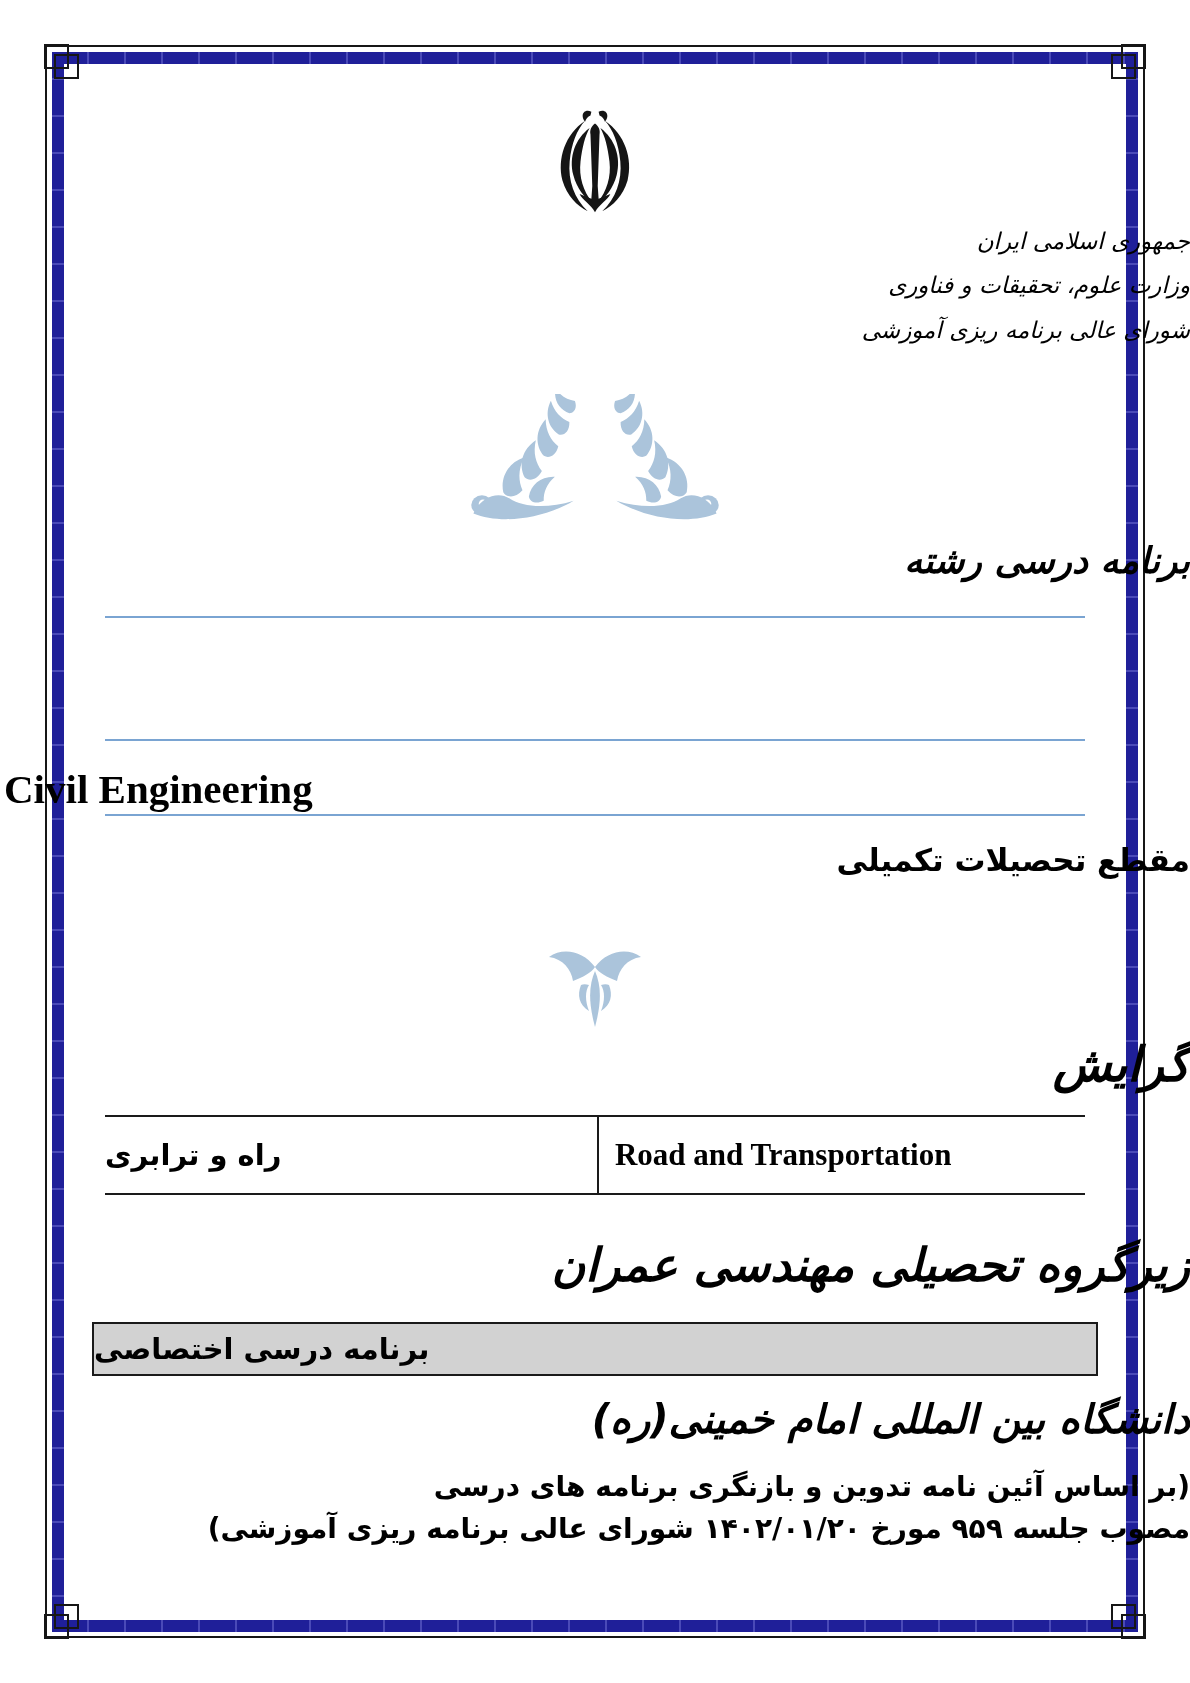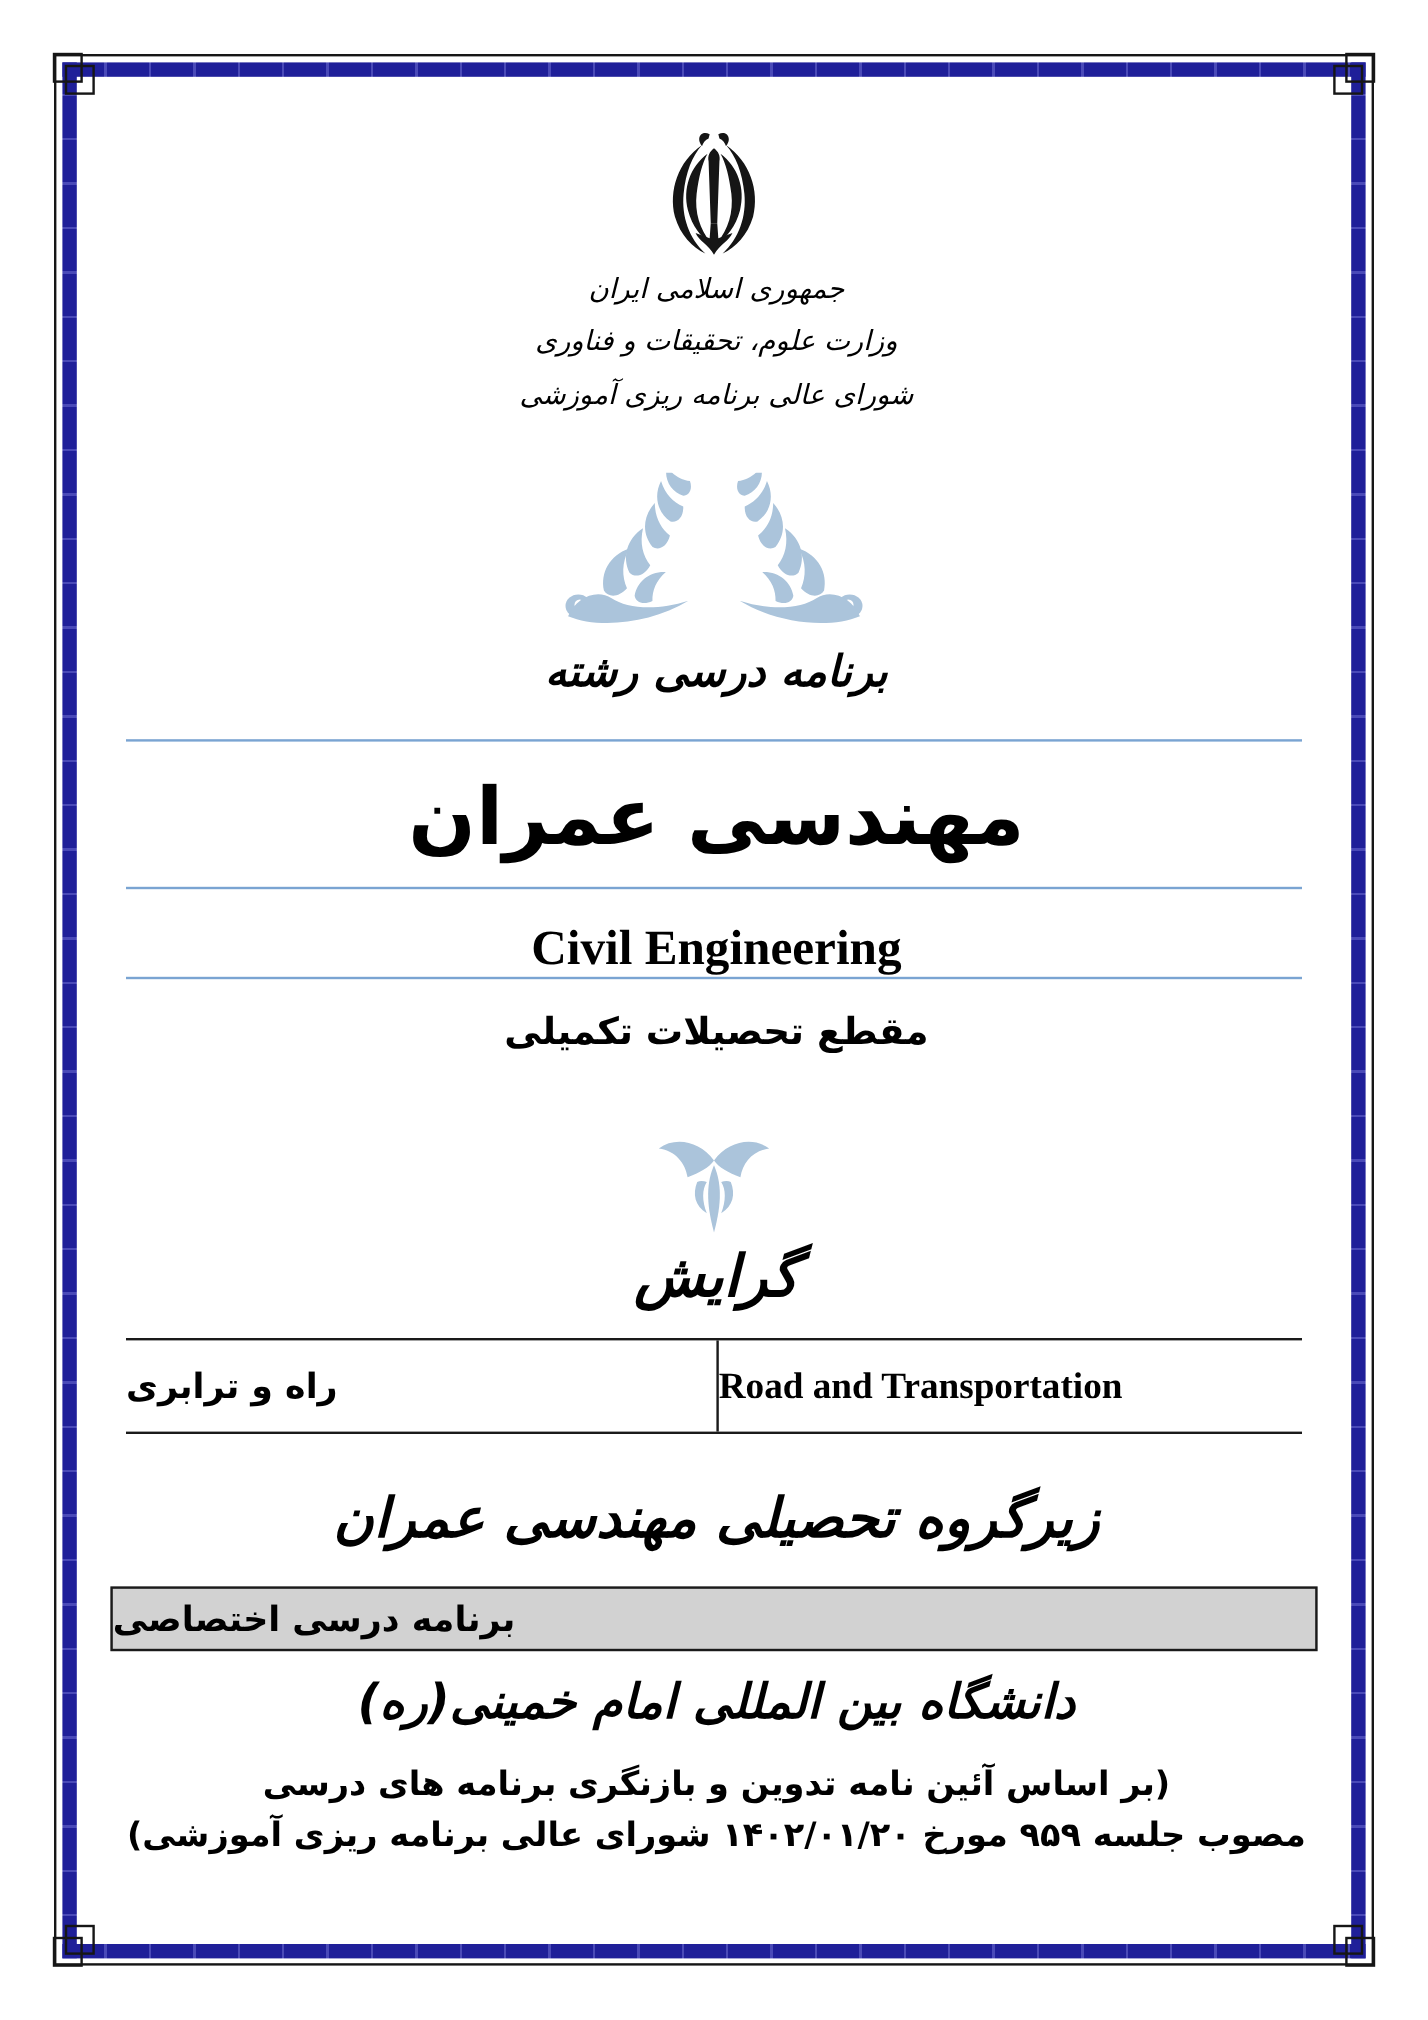--- a/index.html
+++ b/index.html
@@ -31,21 +31,21 @@
     position:absolute;width:25px;height:25px;
     border:2.5px solid #161616;background:transparent;
     box-sizing:border-box;pointer-events:none;
   }
   
   .rule-blue{
     position:absolute;left:105px;width:980px;height:2px;
     background:#7aa4d2;
   }
   
-  .txt{position:absolute;left:4px;right:0;text-align:center;}
+  .txt{position:absolute;left:4px;right:0;}
   .calli{font-style:italic;font-weight:700;}
   .fa{direction:rtl;}
   .header-line{font-size:23px;font-style:italic;font-weight:500;}
   .program-label{top:540px;font-size:36px;}
   .title-fa{top:645px;font-size:66px;font-weight:800;line-height:72px;}
   .title-en{top:765px;font-size:41px;font-family:"Liberation Serif",serif;font-weight:700;}
   .level-line{font-size:31px;font-weight:800;}
   .orientation-heading{top:1036px;font-size:48px;}
   .subgroup-title{top:1238px;font-size:46px;}
   .university-name{top:1396px;font-size:40px;}
@@ -57,21 +57,21 @@
     display:flex;direction:ltr;box-sizing:border-box;
   }
   .orient-cell-fa{
     flex:0 0 50.4%;display:flex;align-items:center;justify-content:flex-end;
     padding-right:14px;box-sizing:border-box;
     border-right:2px solid #1a1a1a;
     direction:rtl;font-size:29px;font-weight:800;
   }
   .orient-cell-en{
     flex:1;display:flex;align-items:center;justify-content:flex-start;
-    box-sizing:border-box;
+    padding-left:16px;box-sizing:border-box;
     font-family:"Liberation Serif",serif;font-size:31px;font-weight:700;
   }
   
   .banner{
     position:absolute;left:92px;right:92px;top:1322px;height:54px;
     background:#d2d2d2;border:2px solid #1a1a1a;box-sizing:border-box;
     display:flex;align-items:center;justify-content:flex-end;
     font-size:29px;font-weight:800;direction:rtl;
   }
   
@@ -135,21 +135,20 @@
         <use href="#leaf" transform="translate(58,96) rotate(10) scale(0.8)"></use>
       </g>
       <use href="#fl" transform="translate(240,0) scale(-1,1)"></use>
     </svg>
   </div>
 
   <div class="txt fa calli program-label">برنامه درسی رشته</div>
 
   <div class="rule-blue" style="top:616px;"></div>
 
-  <div class="txt fa title-fa">مهندسی عمران</div>
 
   <div class="rule-blue" style="top:739px;"></div>
 
   <div class="txt title-en">Civil Engineering</div>
 
   <div class="rule-blue" style="top:814px;"></div>
 
   <div class="txt fa level-line" style="top:842px;">مقطع تحصیلات تکمیلی</div>
 
   <div class="small-flourish">

